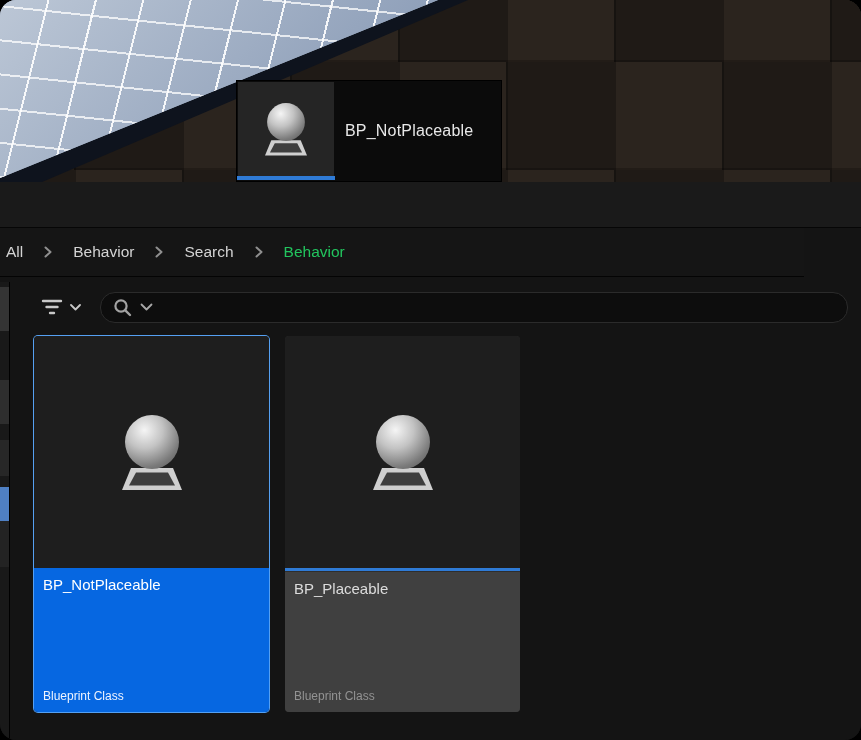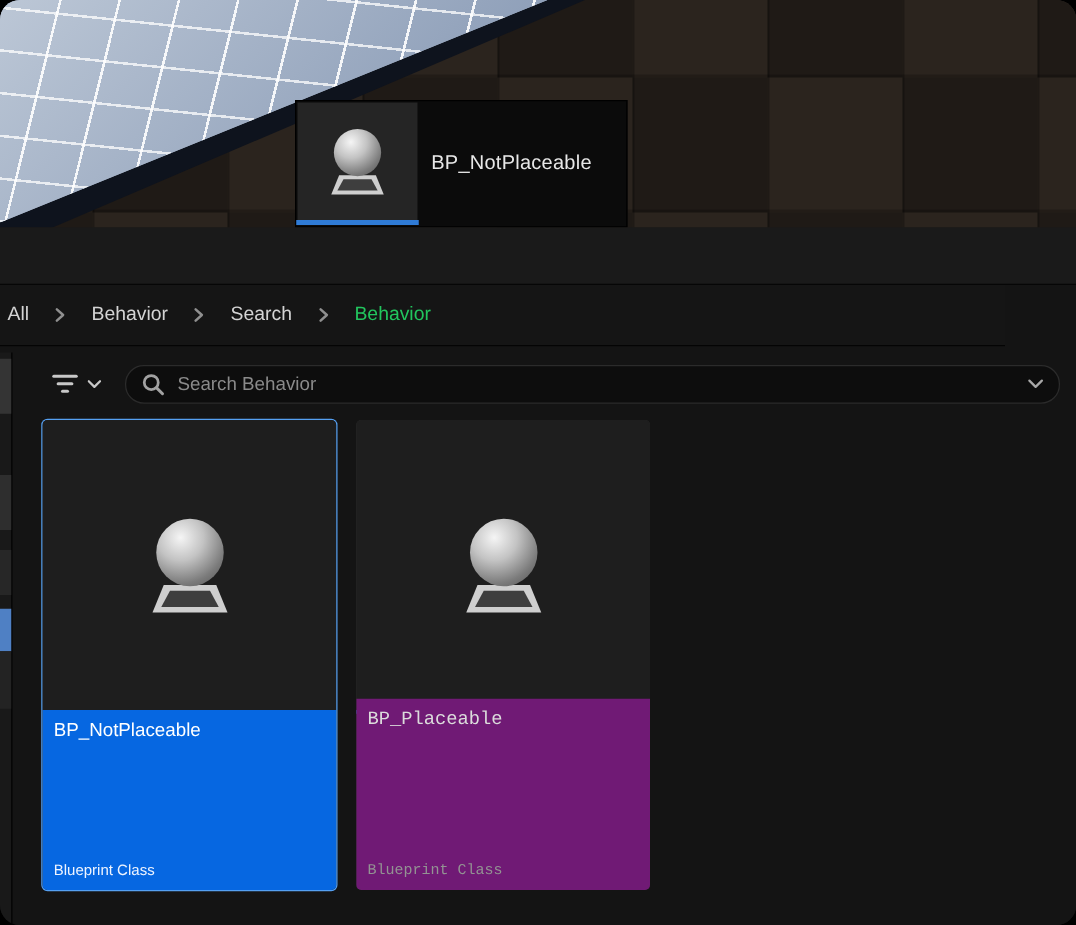--- a/index.html
+++ b/index.html
@@ -89,21 +89,21 @@
   .tile{
     position:absolute;top:4px;width:235px;height:376px;border-radius:4px;
     background:#2e2e2e;overflow:hidden;cursor:pointer;
   }
   .tile.t1{left:23px;box-shadow:0 0 0 1px var(--selected-border,#55a0f2);}
   .tile.t2{left:274px;}
   .thumb{position:absolute;left:0;top:0;right:0;height:232px;background:#1e1e1e;display:flex;align-items:center;justify-content:center;}
   .tile .accent{position:absolute;left:0;right:0;top:232px;height:3px;background:var(--accent-line,#2f7bd6);}
   .info{position:absolute;left:0;right:0;bottom:0;padding:8px 9px;box-sizing:border-box;}
   .t1 .info{top:232px;background:var(--selection-blue,#0667e1);}
-  .t2 .info{top:223px;background:#701a75;font-family:Liberation Mono, monospace;}
+  .t2 .info{top:236px;background:#404040;}
   .title{font-size:15px;color:#ffffff;}
   .t2 .title{color:#dcdcdc;}
   .subtitle{position:absolute;left:9px;bottom:9px;font-size:12px;}
   .t1 .subtitle{color:#eef4ff;}
   .t2 .subtitle{color:#939393;}
 
   svg{display:block;}
 </style>
 </head>
 <body>
@@ -175,21 +175,20 @@
     <svg width="11" height="7" viewBox="0 0 11 7">
       <path d="M1 1l4.5 4.5L10 1" stroke="#c8c8c8" stroke-width="1.8" fill="none" stroke-linecap="round" stroke-linejoin="round"></path>
     </svg>
   </div>
 
   <div class="search-box">
     <svg width="19" height="19" viewBox="0 0 19 19">
       <circle cx="8" cy="8" r="5.6" stroke="#a2a2a2" stroke-width="2.2" fill="none"></circle>
       <line x1="12.3" y1="12.3" x2="17" y2="17" stroke="#a2a2a2" stroke-width="2.4" stroke-linecap="round"></line>
     </svg>
-    <input type="text" placeholder="Search Behavior" style="">
     <svg width="13" height="9" viewBox="0 0 13 9">
       <path d="M1.5 1.5l5 5 5-5" stroke="#a8a8a8" stroke-width="1.8" fill="none" stroke-linecap="round" stroke-linejoin="round"></path>
     </svg>
   </div>
 
   <div class="sliver">
     <div class="blk" style="top:5px;height:44px;background:#343434;"></div>
     <div class="blk" style="top:98px;height:44px;background:#2e2e2e;"></div>
     <div class="blk" style="top:158px;height:36px;background:#272727;"></div>
     <div class="blk" style="top:205px;height:34px;background:#4f80c4;"></div>

